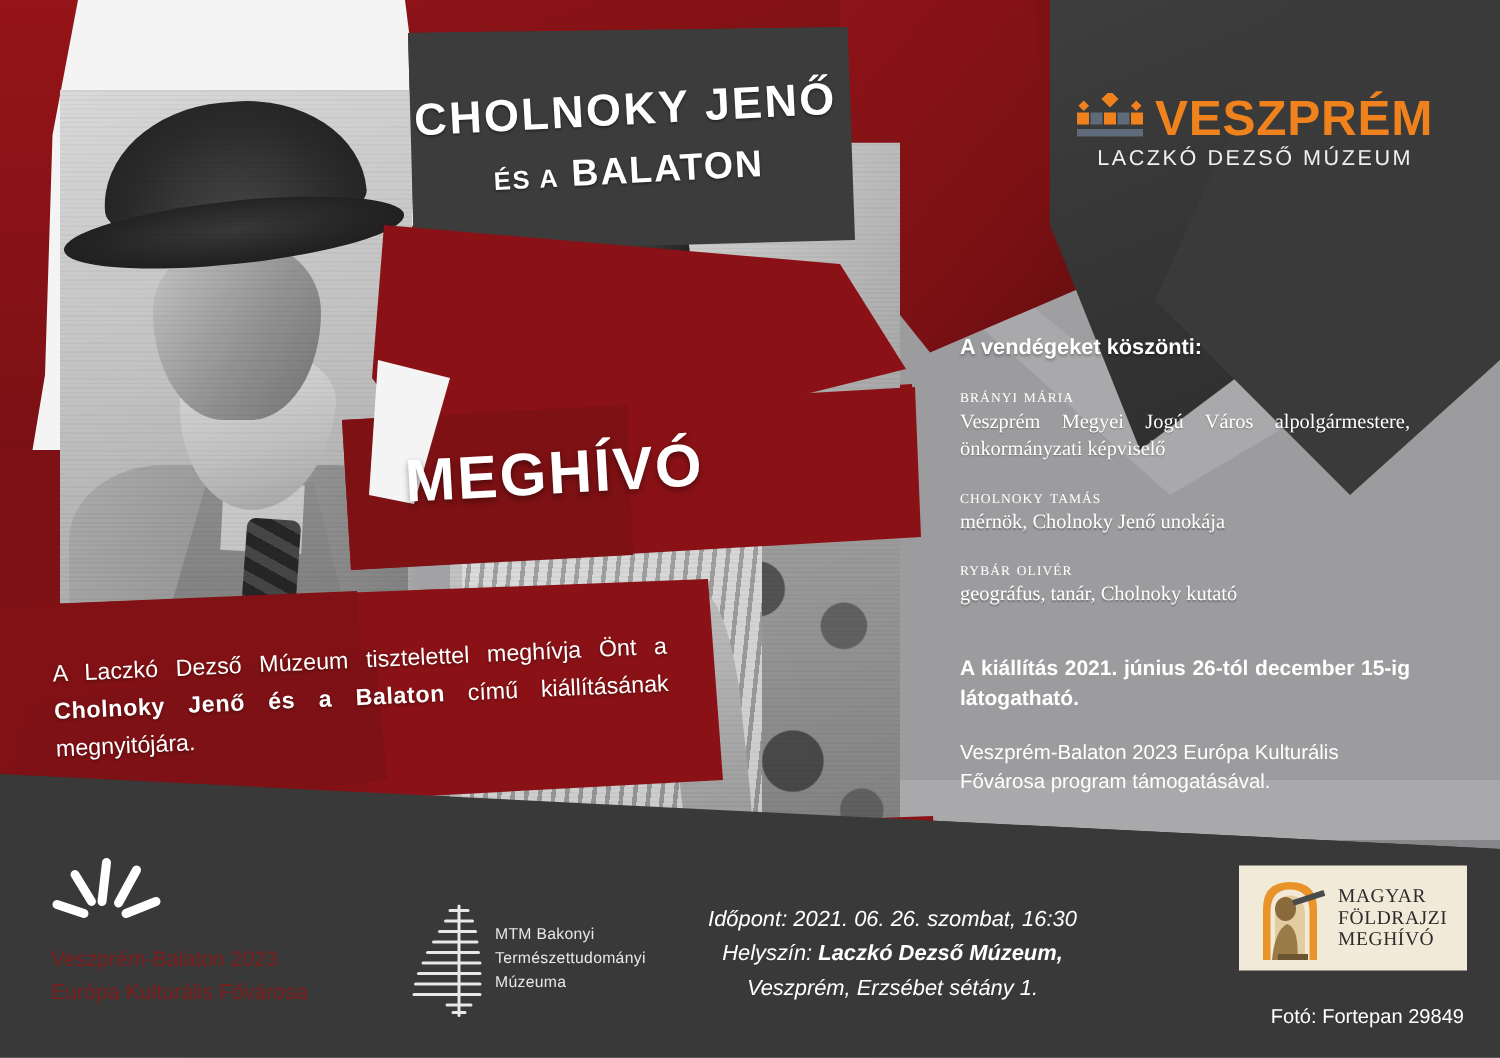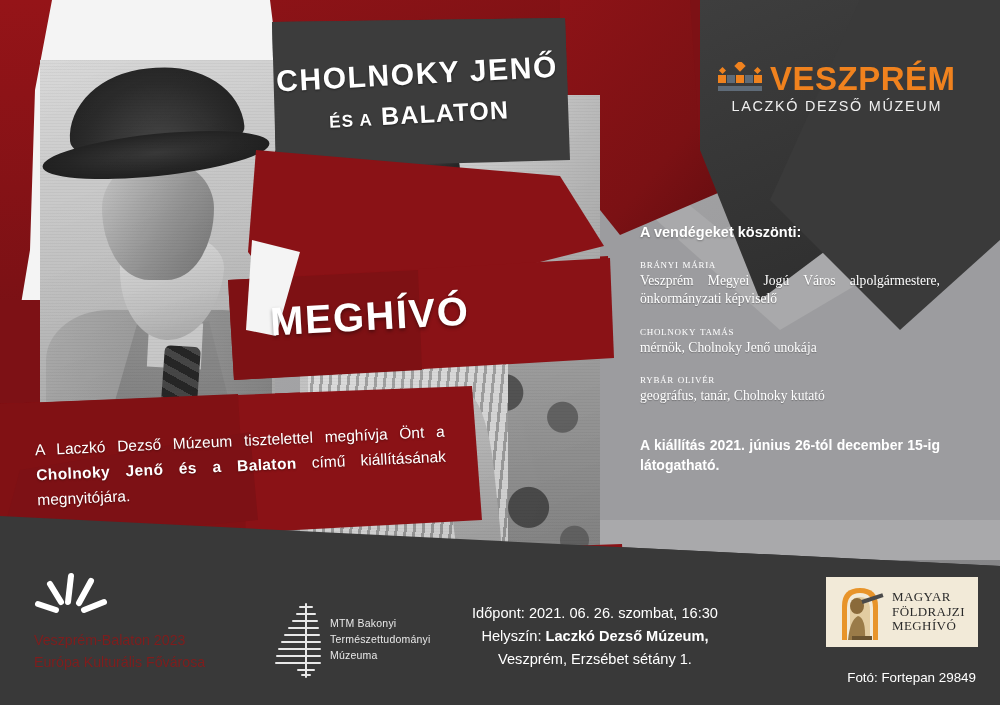--- a/index.html
+++ b/index.html
@@ -220,21 +220,21 @@
   #veb-logo .cap { font-size: 14.2px; line-height: 1.5; }
 
   #mtm-logo {
     position: absolute; left: 272px; bottom: 26px; z-index: 10;
     display: flex; align-items: center; gap: 6px; color: #e8e8e8;
   }
   #mtm-logo .txt { font-size: 10.5px; line-height: 1.52; letter-spacing: .2px; }
 
   #event-info {
     position: absolute; left: 430px; bottom: 34px; width: 330px; z-index: 10;
-    color: #fff; text-align: center; font-size: 14.6px; line-height: 1.58;
+    color: #fff; text-align: center; font-size: 14.6px; line-height: 1.58; font-style: italic;
   }
   #event-info b { font-weight: bold; }
 
   #mfm-box {
     position: absolute; right: 22px; bottom: 58px; z-index: 10;
     width: 152px; height: 70px; background: #f2ead8;
     display: flex; align-items: center; gap: 4px; padding: 5px 6px;
   }
   #mfm-box .txt {
     font-family: "Liberation Serif", serif; color: #2b2b2b;
@@ -416,20 +416,21 @@
       <div class="role">mérnök, Cholnoky Jenő unokája</div>
     </div>
 
 
     <div class="grp">
       <div class="nm">Rybár Olivér</div>
       <div class="role">geográfus, tanár, Cholnoky kutató</div>
     </div>
 
     <div class="strong">A kiállítás 2021. június 26-tól december 15-ig látogatható.</div>
+    <div class="note">Veszprém-Balaton 2023 Európa Kulturális Fővárosa program támogatásával.</div>
   </div>
 
   <div id="veb-logo">
     <svg id="veb-mark" width="74" height="44" viewBox="0 0 74 44">
       <g stroke="#ffffff" stroke-width="6" stroke-linecap="round" fill="none">
         <line x1="37" y1="4" x2="34" y2="30"></line>
         <line x1="57" y1="9" x2="45" y2="31"></line>
         <line x1="16" y1="12" x2="27" y2="30"></line>
         <line x1="4" y1="32" x2="22" y2="38"></line>
         <line x1="70" y1="30" x2="50" y2="38"></line>

